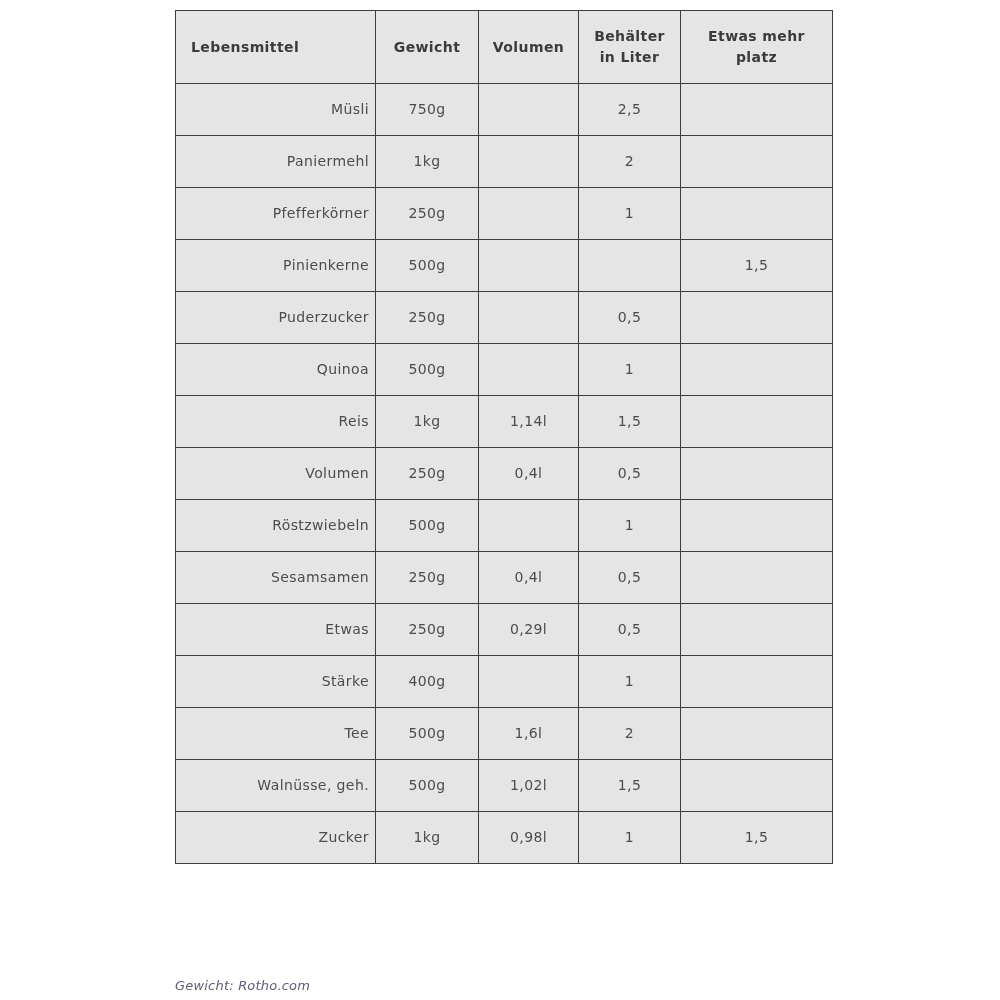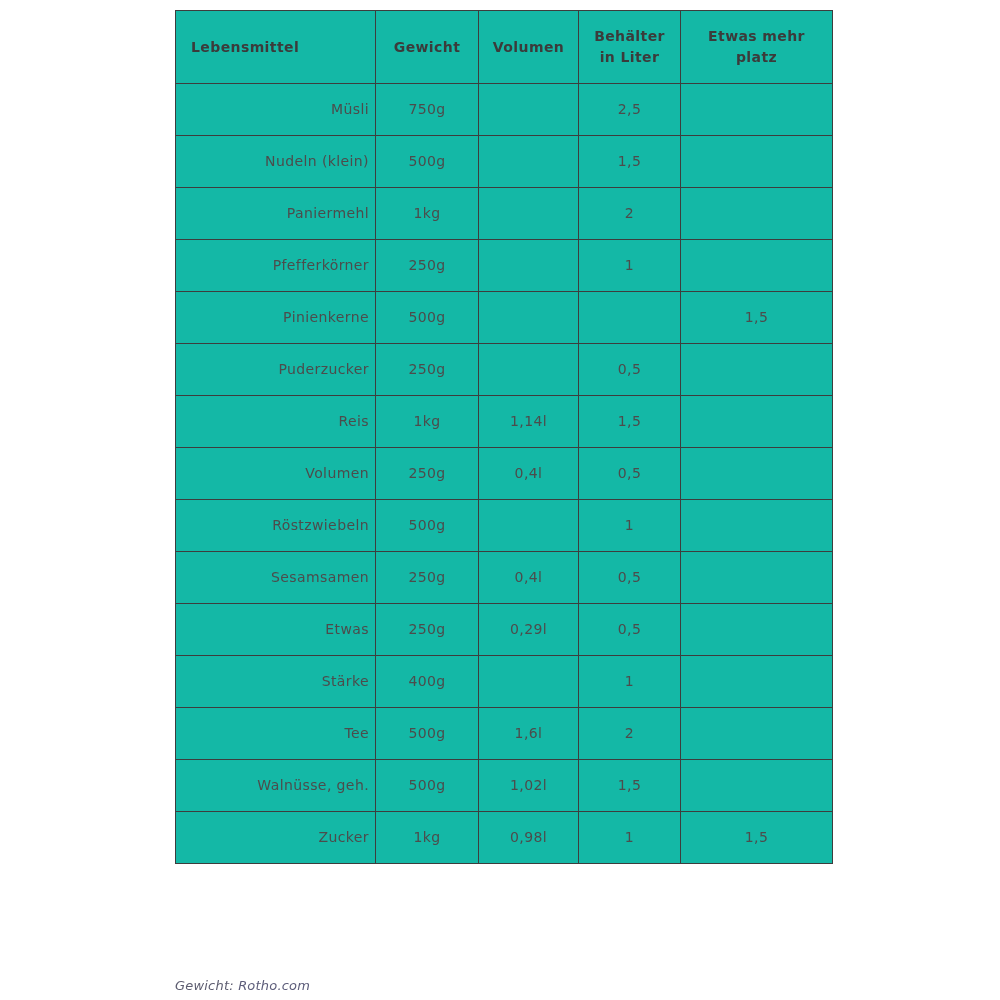--- a/index.html
+++ b/index.html
@@ -18,21 +18,21 @@
   }
   .table-wrap {
     position: absolute;
     left: 175px;
     top: 10px;
   }
   table.food-table {
     border-collapse: collapse;
     table-layout: fixed;
     width: 657px;
-    background: #14b8a6;
+    background: #e5e5e5;
     padding-left: 26px;
   }
   table.food-table col.c0 { width: 200px; }
   table.food-table col.c1 { width: 103px; }
   table.food-table col.c2 { width: 100px; }
   table.food-table col.c3 { width: 102px; }
   table.food-table col.c4 { width: 152px; }
 
   table.food-table th,
   table.food-table td {
@@ -106,27 +106,20 @@
       </thead>
       <tbody id="table-body">
           <tr>
             <td class="col-first">Müsli</td>
             <td>750g</td>
             <td></td>
             <td>2,5</td>
             <td></td>
           </tr>
           <tr>
-            <td class="col-first">Nudeln (klein)</td>
-            <td>500g</td>
-            <td></td>
-            <td>1,5</td>
-            <td></td>
-          </tr>
-          <tr>
             <td class="col-first">Paniermehl</td>
             <td>1kg</td>
             <td></td>
             <td>2</td>
             <td></td>
           </tr>
           <tr>
             <td class="col-first">Pfefferkörner</td>
             <td>250g</td>
             <td></td>
@@ -138,20 +131,27 @@
             <td>500g</td>
             <td></td>
             <td></td>
             <td>1,5</td>
           </tr>
           <tr>
             <td class="col-first">Puderzucker</td>
             <td>250g</td>
             <td></td>
             <td>0,5</td>
+            <td></td>
+          </tr>
+          <tr>
+            <td class="col-first">Quinoa</td>
+            <td>500g</td>
+            <td></td>
+            <td>1</td>
             <td></td>
           </tr>
           <tr>
             <td class="col-first">Reis</td>
             <td>1kg</td>
             <td>1,14l</td>
             <td>1,5</td>
             <td></td>
           </tr>
           <tr>

